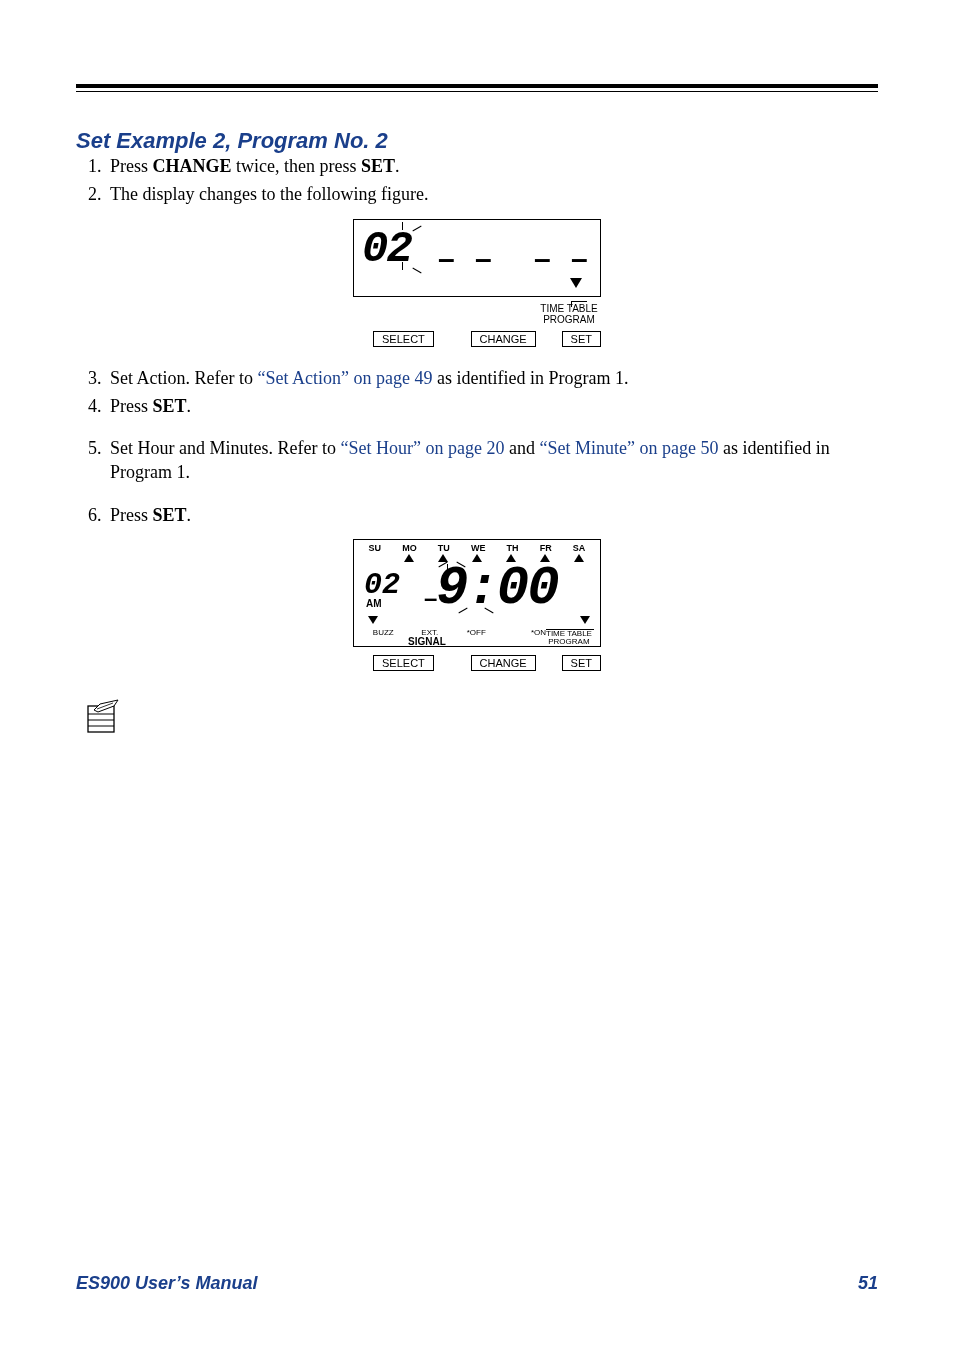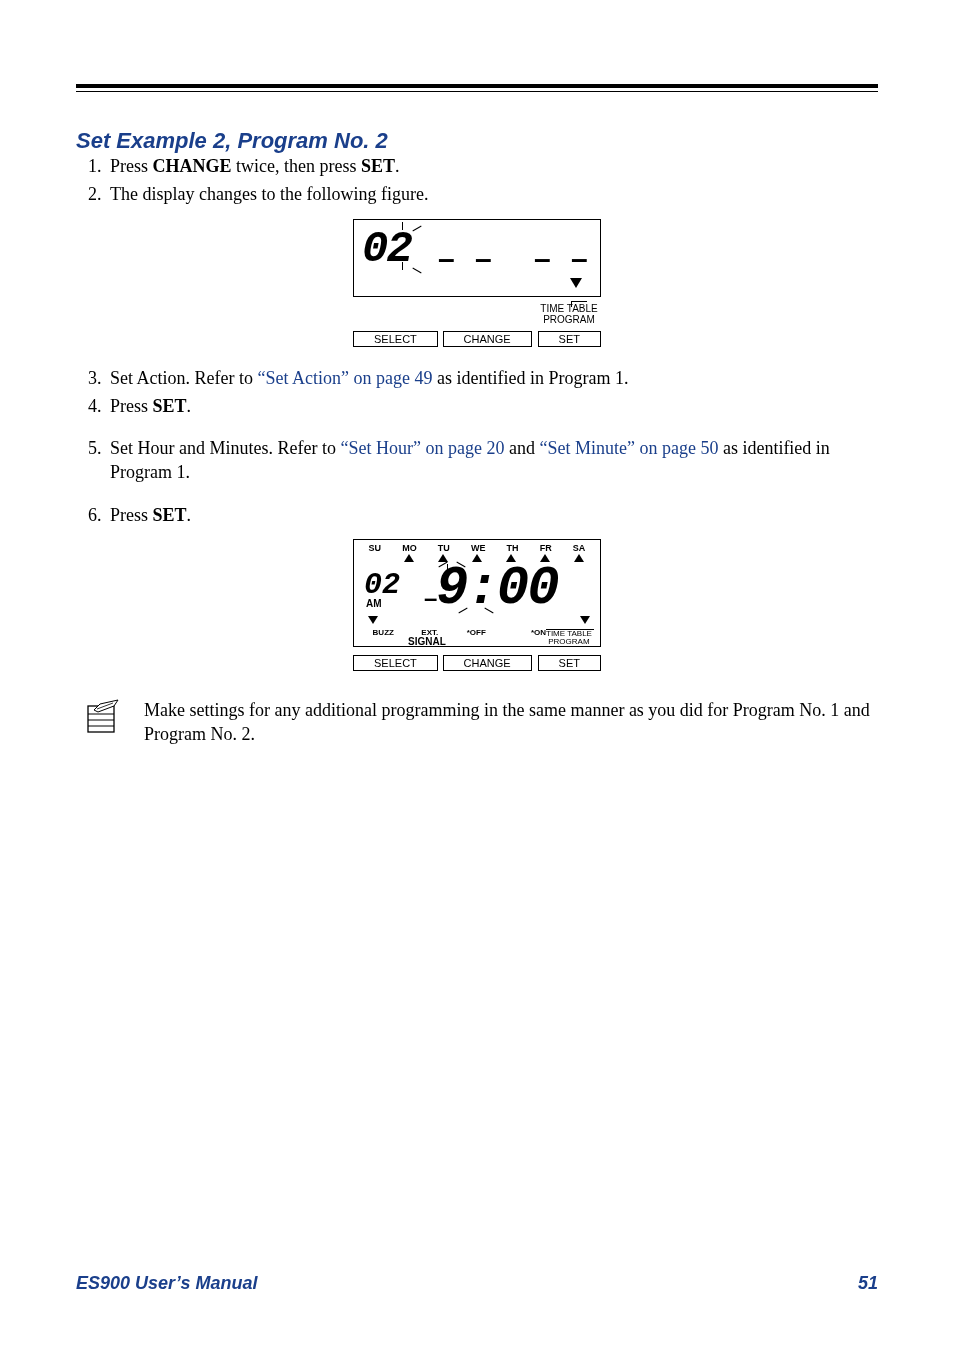--- a/index.html
+++ b/index.html
@@ -67,40 +67,40 @@
     position:absolute; width:0; height:0;
     border-left:6px solid transparent; border-right:6px solid transparent;
     border-top:10px solid #000;
   }
   .tt-line { position:absolute; border-top:1px solid #000; height:1px; }
   .tt-label { position:absolute; font-size:10px; font-family:Arial,sans-serif; line-height:1.1; text-align:center; }
   .btn-row { margin-top:6px; white-space:nowrap; }
   .lcd-btn {
     display:inline-block; border:1px solid #000;
     font-family: Arial, sans-serif; font-size:11px;
-    padding:1px 20px; background:#fff;
+    padding:1px 8px; background:#fff;margin-left:20px;
   }
   
   .lcd-box2 {
     border:1px solid #000; width:248px; height:108px;
     position:relative; font-family:Arial,sans-serif;
   }
   .days { position:absolute; top:3px; left:0; right:0; display:flex; justify-content:space-around;
     font-size:9px; font-weight:bold; padding:0 4px; }
   .day-arrows { position:absolute; top:14px; left:0; right:0; display:flex; justify-content:space-around; padding:0 4px;}
   .tri-up { width:0;height:0;border-left:5px solid transparent;border-right:5px solid transparent;border-bottom:8px solid #000; }
   .tri-up.empty { visibility:hidden; }
   .seg02b { position:absolute; left:10px; top:28px; font-family:"Courier New",monospace; font-style:italic; font-weight:bold; font-size:30px; }
   .am { position:absolute; left:12px; top:58px; font-size:10px; font-weight:bold; }
   .bigtime { position:absolute; left:82px; top:18px; font-family:"Courier New",monospace; font-style:italic; font-weight:bold; font-size:54px; letter-spacing:-2px; }
   .dash-before { position:absolute; left:70px; top:44px; font-size:24px; font-weight:bold; }
   .bot-arrows { position:absolute; top:76px; left:0; right:0; display:flex; justify-content:space-between; padding:0 10px 0 14px; }
   .tri-dn { width:0;height:0;border-left:5px solid transparent;border-right:5px solid transparent;border-top:8px solid #000; }
   .bot-labels { position:absolute; top:88px; left:0; right:0; display:flex; font-size:8px; padding:0 6px; white-space:nowrap; }
-  .bot-labels span { flex:1; text-align:center;font-weight:bold; }
+  .bot-labels span { flex:1; text-align:center; }
   .signal-sub { position:absolute; top:96px; left:54px; font-size:10px;font-weight:bold; }
   .ontt { position:absolute; top:88px; right:6px; font-size:8px; line-height:1.05; text-align:left; }
   .ontt .ln { border-top:1px solid #000; width:48px; margin-top:1px; margin-bottom:0; }
 
   .note-block { display:flex; margin-top:26px; margin-left:8px; }
   .note-icon { width:38px; flex-shrink:0; margin-right:22px; }
   .note-icon svg { display:block; }
   .note-text p { margin-bottom: 22px; line-height:1.35; }
 
   .footer {
@@ -232,20 +232,19 @@
     <svg width="38" height="38" viewBox="0 0 38 38">
       <rect x="4" y="8" width="26" height="26" fill="none" stroke="#000" stroke-width="1.3"></rect>
       <line x1="4" y1="16" x2="30" y2="16" stroke="#000"></line>
       <line x1="4" y1="22" x2="30" y2="22" stroke="#000"></line>
       <line x1="4" y1="28" x2="30" y2="28" stroke="#000"></line>
       <path d="M10 12 L16 6 L34 2 L30 8 L14 14 Z" fill="#fff" stroke="#000" stroke-width="1"></path>
       <line x1="13" y1="11" x2="29" y2="5" stroke="#000" stroke-width="0.8"></line>
     </svg>
   </div>
   <div class="note-text">
-    <p>Make settings for any additional programming in the same manner as you did for Program No. 1 and Program No. 2.</p>
   </div>
 </div>
 
 <div class="footer">
   <span>ES900 User’s Manual</span>
   <span>51</span>
 </div>
 
 </body></html>

